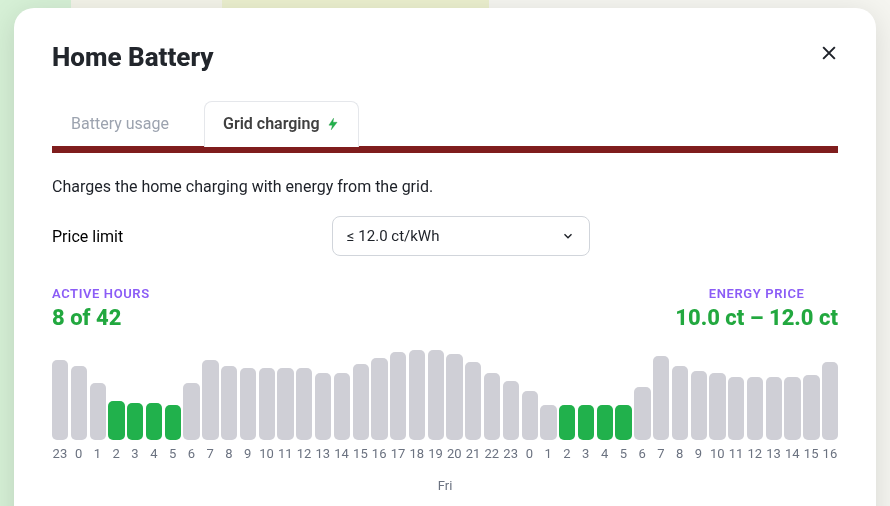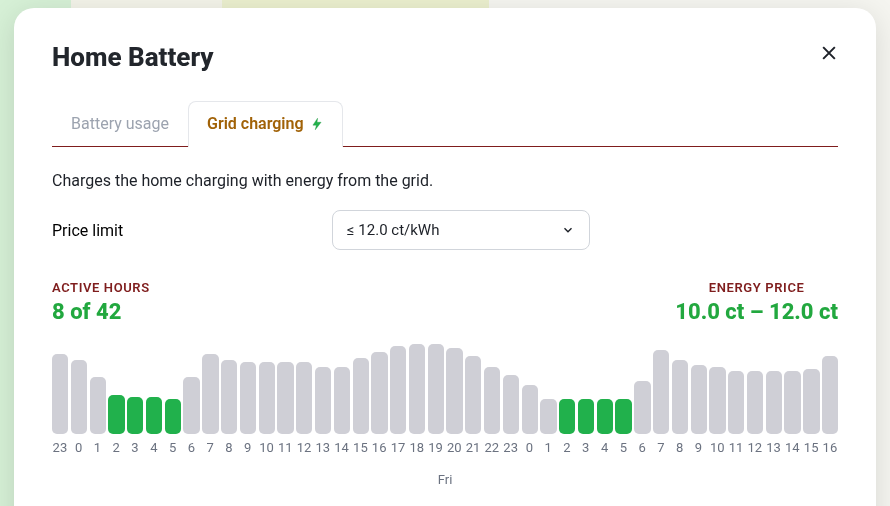--- a/index.html
+++ b/index.html
@@ -2,31 +2,31 @@
 <html><head>
 <meta charset="utf-8">
 <style>
   * { box-sizing: border-box; margin: 0; padding: 0; }
   html, body { width: 890px; height: 506px; font-family: -apple-system, BlinkMacSystemFont, "Segoe UI", Roboto, sans-serif; }
   body { background: linear-gradient(90deg, #d6f0d6 0 8%, #f3f3e9 8% 25%, #ebefce 25% 55%, #f5f5f0 55% 100%); display:flex; align-items:flex-start; justify-content:center; padding:8px 14px; }
   .modal { background:#fff; width:862px; border-radius:20px; box-shadow:0 6px 30px rgba(0,0,0,0.12); padding:34px 38px 46px 38px; position:relative; color:#1d2128; }
   .modal-title { font-size:26px; font-weight:800; color:#22262c; }
   .close-btn { position:absolute; top:28px; right:30px; width:34px; height:34px; background:none; border:none; cursor:pointer; display:flex; align-items:center; justify-content:center; }
   .close-btn svg { width:20px; height:20px; stroke:#1d2128; stroke-width:2.4; }
-  .tabs { display:flex; margin-top:28px; border-bottom:1px solid #7f1d1d; }
+  .tabs { display:flex; margin-top:28px; border-bottom:7px solid #7f1d1d;gap:16px; }
   .tab { padding:12px 18px 14px 18px; font-size:16px; color:#9ca3af; cursor:pointer; border:1px solid transparent; border-bottom:none; position:relative; top:1px; border-radius:8px 8px 0 0; display:flex; align-items:center; gap:6px; }
-  .tab.active { color:#a16207; font-weight:600; border-color:#e5e7eb; background:#fff;justify-content:space-between; }
+  .tab.active { color:#404040; font-weight:600; border-color:#e5e7eb; background:#fff;justify-content:space-between; }
   .bolt-icon { width:14px; height:18px; }
   .desc { margin-top:24px; font-size:16px; color:#1d2128; }
   .row { display:flex; align-items:center; margin-top:20px; gap:40px; }
   .row-label { font-size:16px; color:#000000; width:240px; }
   .select { width:258px; height:40px; border:1px solid #d1d5db; border-radius:8px; display:flex; align-items:center; justify-content:space-between; padding:0 14px; cursor:pointer; font-size:15px; color:#1d2128; }
   .select .chev { width:14px; height:14px; }
   .stats { display:flex; justify-content:space-between; margin-top:30px; }
-  .stat-label { font-size:13px; letter-spacing:0.6px; font-weight:600; color:#7f1d1d; text-transform:uppercase; }
+  .stat-label { font-size:13px; letter-spacing:0.6px; font-weight:600; color:#8b5cf6; text-transform:uppercase; }
   .stat-right { text-align:center; }
   .stat-value { font-size:22px; font-weight:800; color:#22a83f; margin-top:4px; }
   .chart { margin-top:18px; width:100%; }
   .bars { display:flex; align-items:flex-end; gap:2.5px; height:92px; }
   .bar { flex:1; border-radius:5px; min-width:0; }
   .bar.muted { background:#cfcfd6; }
   .bar.active { background:#21b14c; }
   .xlabels { display:flex; gap:3px; margin-top:6px; }
   .xlabels span { flex:1; font-size:13px; color:#6b7280; text-align:center; min-width:0; }
   .daylabels { display:flex; gap:17px; margin-top:0;flex-direction:column; }

